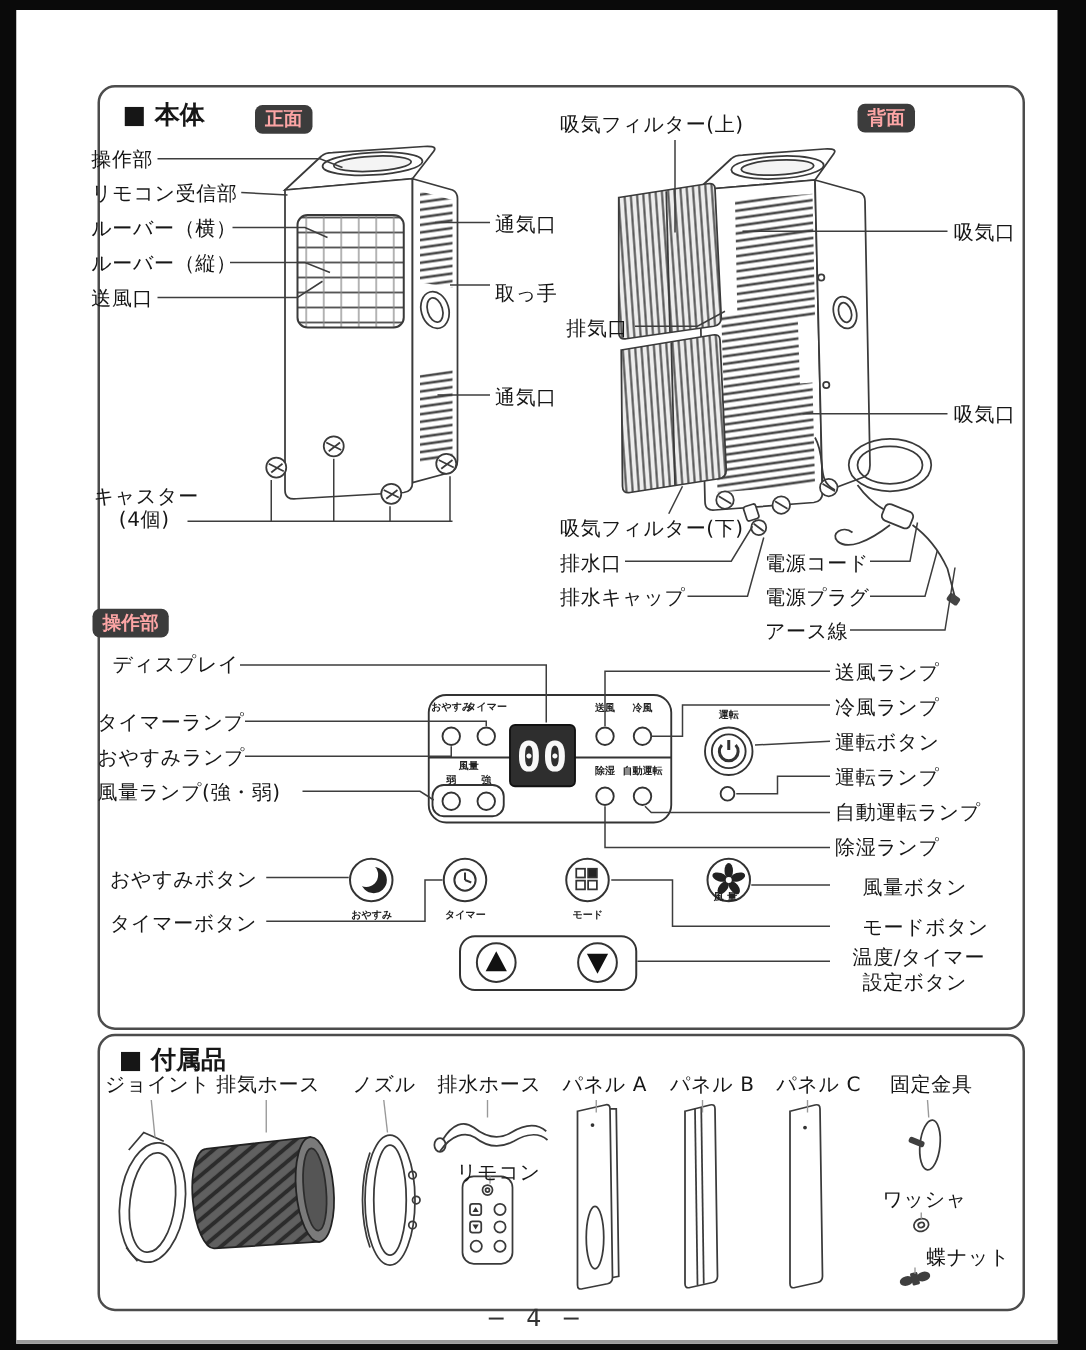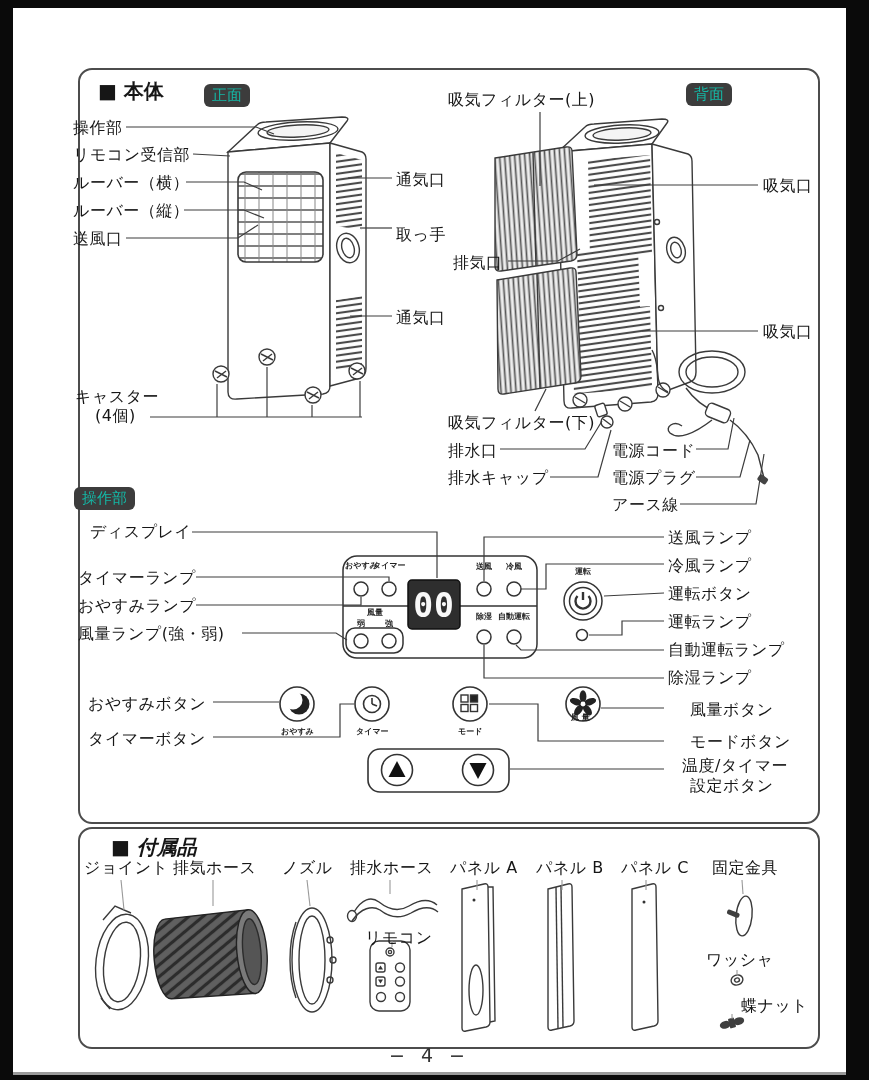--- a/index.html
+++ b/index.html
@@ -6,21 +6,21 @@
   .stage{position:relative;width:869px;height:1080px;background:#0a0a0a;overflow:hidden;
          font-family:"DejaVu Sans",sans-serif;}
   .page{position:absolute;left:13px;top:8px;width:833px;height:1064px;background:#ffffff;
         border-bottom:3px solid #9a9a9a;}
   .art{position:absolute;left:0;top:0;pointer-events:none;}
   .abs{position:absolute;white-space:nowrap;color:#161616;}
   .title{font-size:30px;font-weight:bold;letter-spacing:1px;}
   .h20{font-size:20px;font-weight:bold;}
   .t16{font-size:16px;letter-spacing:0.5px;}
   .t8{font-size:8px;font-weight:bold;color:#222;}
-  .badge{background:#3c3c3c;color:#14b8a6;font-size:15px;font-weight:normal;
+  .badge{background:#3c3c3c;color:#fca5a5;font-size:15px;font-weight:bold;
          padding:2px 8px;border-radius:6px;line-height:19px;}
   .box{position:absolute;border:2px solid #4c4c4c;border-radius:14px;}
   .footer{font-size:19px;color:#333;letter-spacing:5px;text-align:center;width:833px;}
 </style>
 </head>
 <body>
 
 <div class="stage">
   <div class="page"></div>
 
@@ -343,21 +343,21 @@
   <div class="abs t8" style="left:498px;top:611px;">自動運転</div>
   <div class="abs t8" style="left:367px;top:607px;">風量</div>
   <div class="abs t8" style="left:357px;top:618px;">弱</div>
   <div class="abs t8" style="left:385px;top:618px;">強</div>
   <div class="abs t8" style="left:575px;top:566px;">運転</div>
   <div class="abs t8" style="left:281px;top:726px;">おやすみ</div>
   <div class="abs t8" style="left:356px;top:726px;">タイマー</div>
   <div class="abs t8" style="left:458px;top:726px;">モード</div>
   <div class="abs t8" style="left:571px;top:712px;">風 量</div>
 
-  <div class="abs h20" style="left:111px;top:834px;font-style:italic;">■ 付属品</div>
+  <div class="abs h20" style="left:95px;top:834px;">■ 付属品</div>
   <div class="abs t16" style="left:84px;top:858px;">ジョイント</div>
   <div class="abs t16" style="left:173px;top:858px;">排気ホース</div>
   <div class="abs t16" style="left:282px;top:858px;">ノズル</div>
   <div class="abs t16" style="left:350px;top:858px;">排水ホース</div>
   <div class="abs t16" style="left:450px;top:858px;">パネル A</div>
   <div class="abs t16" style="left:536px;top:858px;">パネル B</div>
   <div class="abs t16" style="left:621px;top:858px;">パネル C</div>
   <div class="abs t16" style="left:712px;top:858px;">固定金具</div>
   <div class="abs t16" style="left:365px;top:928px;">リモコン</div>
   <div class="abs t16" style="left:706px;top:950px;">ワッシャ</div>

